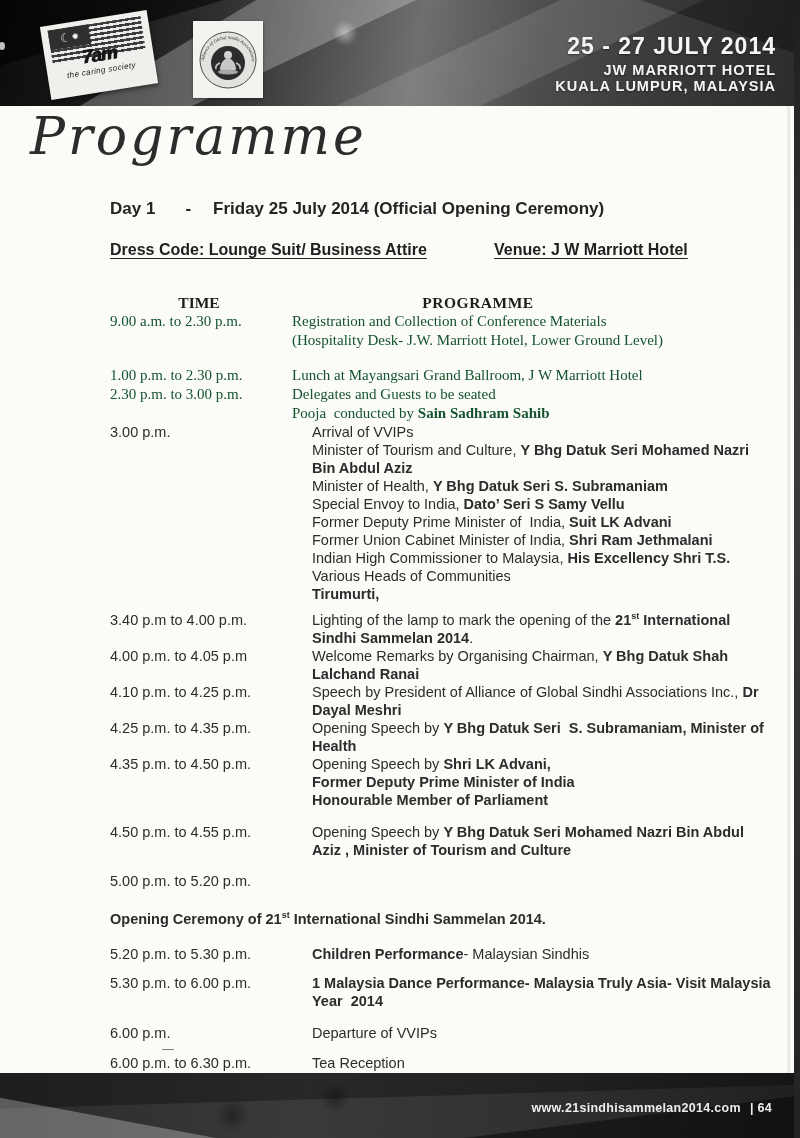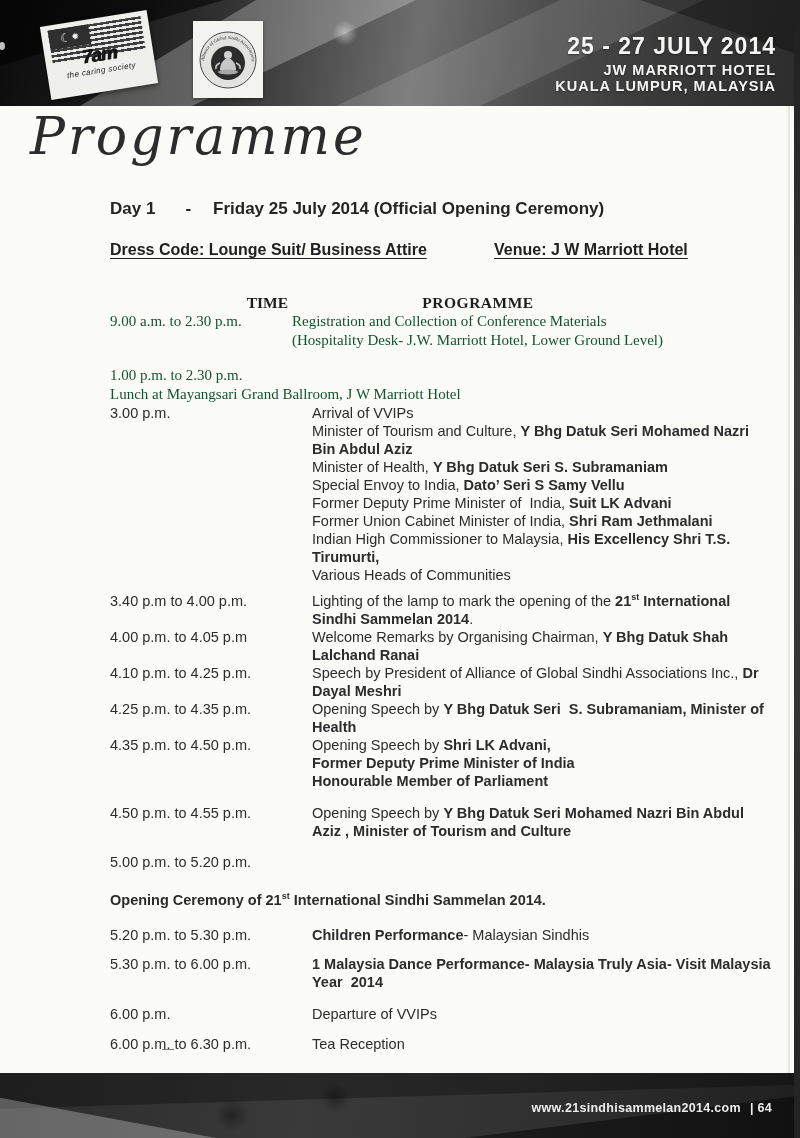--- a/index.html
+++ b/index.html
@@ -46,21 +46,21 @@
     font-style:italic;font-size:52px;letter-spacing:3px;color:#2c2c2c;}
   .day-heading{position:absolute;left:110px;top:199px;font-size:17px;font-weight:bold;color:#242424;}
   .day-sep{margin:0 22px 0 30px;}
   .dress-code{position:absolute;left:110px;top:241px;font-size:16px;font-weight:bold;color:#212121;
     text-decoration:underline;text-underline-offset:3px;}
   .venue{position:absolute;left:494px;top:241px;font-size:16px;font-weight:bold;color:#212121;
     text-decoration:underline;text-underline-offset:3px;}
 
   .table{position:absolute;left:110px;top:294px;width:648px;}
   .thead{display:flex;font-family:"Liberation Serif",serif;font-weight:bold;font-size:15.5px;color:#1d1d1d;}
-  .th-time{width:178px;text-align:right;}
+  .th-time{width:178px;text-align:center;}
   .th-prog{width:380px;text-align:center;letter-spacing:.5px;}
   .trow{display:flex;align-items:flex-start;}
   .tcell.time{width:178px;flex:none;padding-right:4px;white-space:pre;}
   .tcell.prog{width:466px;}
   .serif{font-family:"Liberation Serif",serif;font-size:15px;line-height:19px;color:#14532d;}
   .sans{font-family:"Liberation Sans",sans-serif;font-size:14.5px;line-height:18px;color:#2c2c2c;gap:20px;}
   .pline{white-space:pre;}
   .b{font-weight:bold;}
   .pline sup{font-size:9px;line-height:0;}
 
@@ -150,39 +150,46 @@
       <div class="th-prog">PROGRAMME</div>
     </div>
     <div>
         <div class="trow serif" style="margin-top: 0px;">
           <div class="tcell time">9.00 a.m. to 2.30 p.m.</div>
           <div class="tcell prog">
             <div class="pline"><span>Registration and Collection of Conference Materials</span></div>
             <div class="pline"><span>(Hospitality Desk- J.W. Marriott Hotel, Lower Ground Level)</span></div>
           </div>
         </div>
-        <div class="trow serif" style="margin-top: 16px; flex-direction: column;">
+        <div class="trow serif" style="margin-top: 16px;">
           <div class="tcell time">1.00 p.m. to 2.30 p.m.</div>
           <div class="tcell prog">
             <div class="pline"><span>Lunch at Mayangsari Grand Ballroom, J W Marriott Hotel</span></div>
+          </div>
+        </div>
+        <div class="trow serif" style="margin-top: 0px;">
+          <div class="tcell time">2.30 p.m. to 3.00 p.m.</div>
+          <div class="tcell prog">
+            <div class="pline"><span>Delegates and Guests to be seated</span></div>
+            <div class="pline"><span>Pooja  conducted by </span><span class="b">Sain Sadhram Sahib</span></div>
           </div>
         </div>
         <div class="trow sans" style="margin-top: 0px;">
           <div class="tcell time">3.00 p.m.</div>
           <div class="tcell prog">
             <div class="pline"><span>Arrival of VVIPs</span></div>
             <div class="pline"><span>Minister of Tourism and Culture, </span><span class="b">Y Bhg Datuk Seri Mohamed Nazri</span></div>
             <div class="pline"><span class="b">Bin Abdul Aziz</span></div>
             <div class="pline"><span>Minister of Health, </span><span class="b">Y Bhg Datuk Seri S. Subramaniam</span></div>
             <div class="pline"><span>Special Envoy to India, </span><span class="b">Dato’ Seri S Samy Vellu</span></div>
             <div class="pline"><span>Former Deputy Prime Minister of  India, </span><span class="b">Suit LK Advani</span></div>
             <div class="pline"><span>Former Union Cabinet Minister of India, </span><span class="b">Shri Ram Jethmalani</span></div>
             <div class="pline"><span>Indian High Commissioner to Malaysia, </span><span class="b">His Excellency Shri T.S.</span></div>
+            <div class="pline"><span>Various Heads of Communities</span></div>
             <div class="pline"><span class="b">Tirumurti,</span></div>
-            <div class="pline"><span>Various Heads of Communities</span></div>
           </div>
         </div>
         <div class="trow sans" style="margin-top: 8px;">
           <div class="tcell time">3.40 p.m to 4.00 p.m.</div>
           <div class="tcell prog">
             <div class="pline"><span>Lighting of the lamp to mark the opening of the </span><span class="b">21</span><sup class="b">st</sup><span class="b"> International</span></div>
             <div class="pline"><span class="b">Sindhi Sammelan 2014</span><span>.</span></div>
           </div>
         </div>
         <div class="trow sans" style="margin-top: 0px;">

